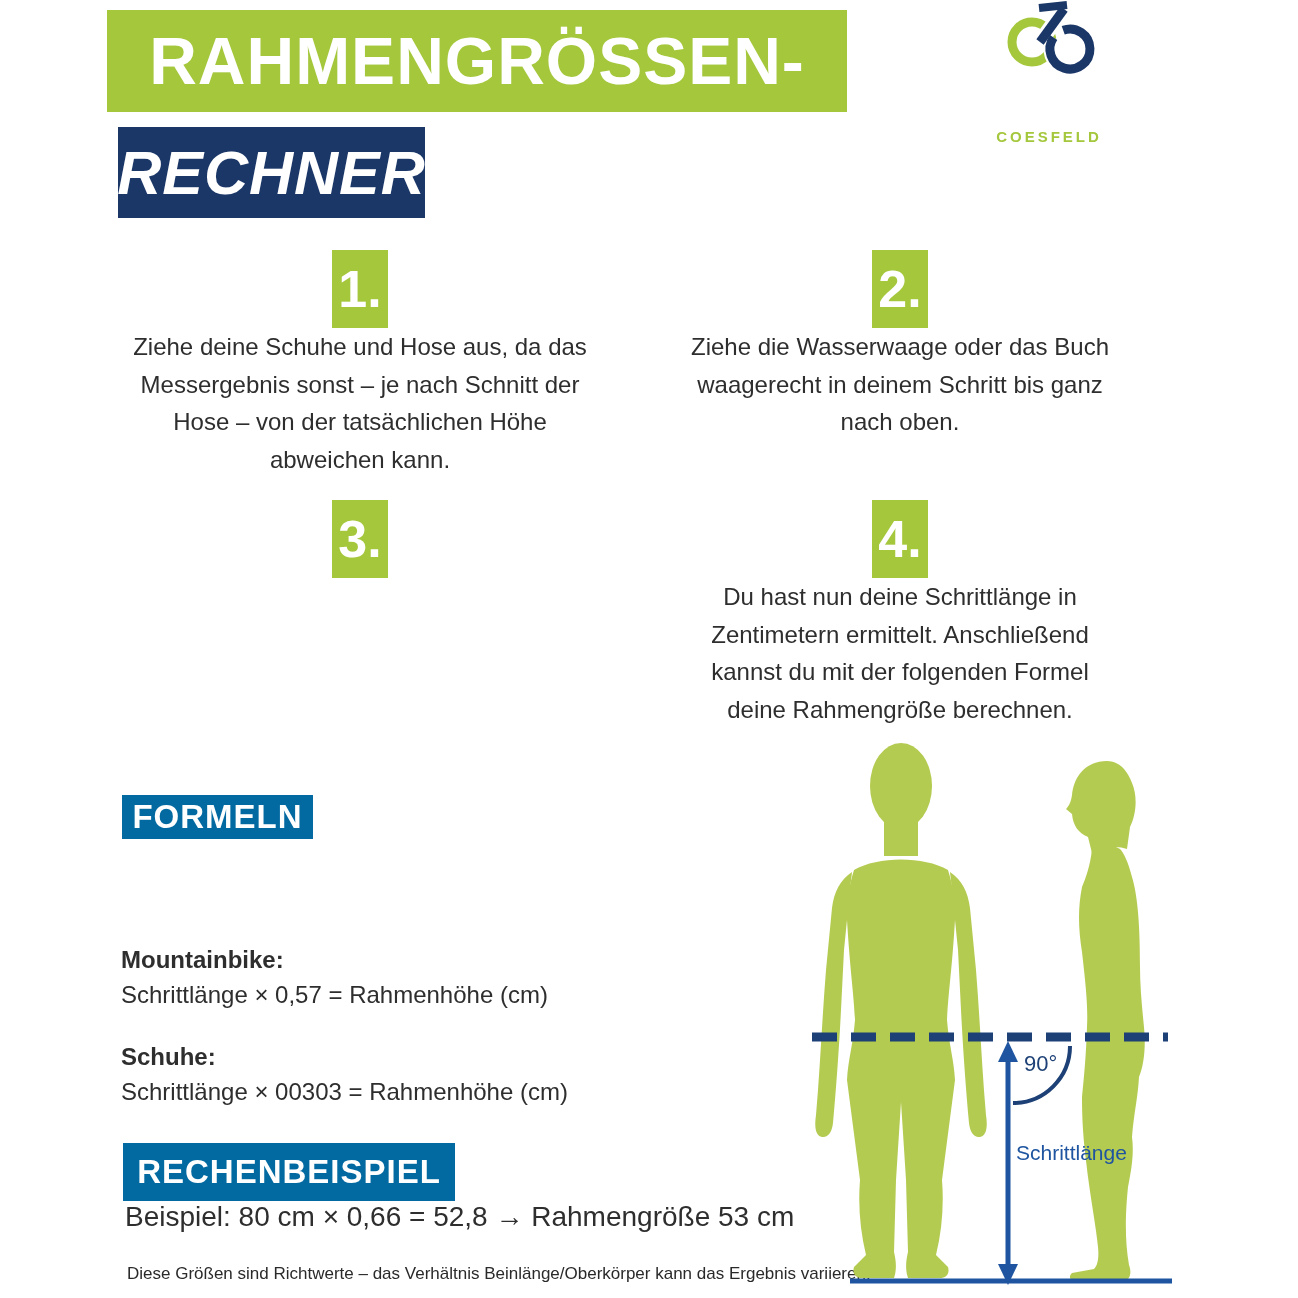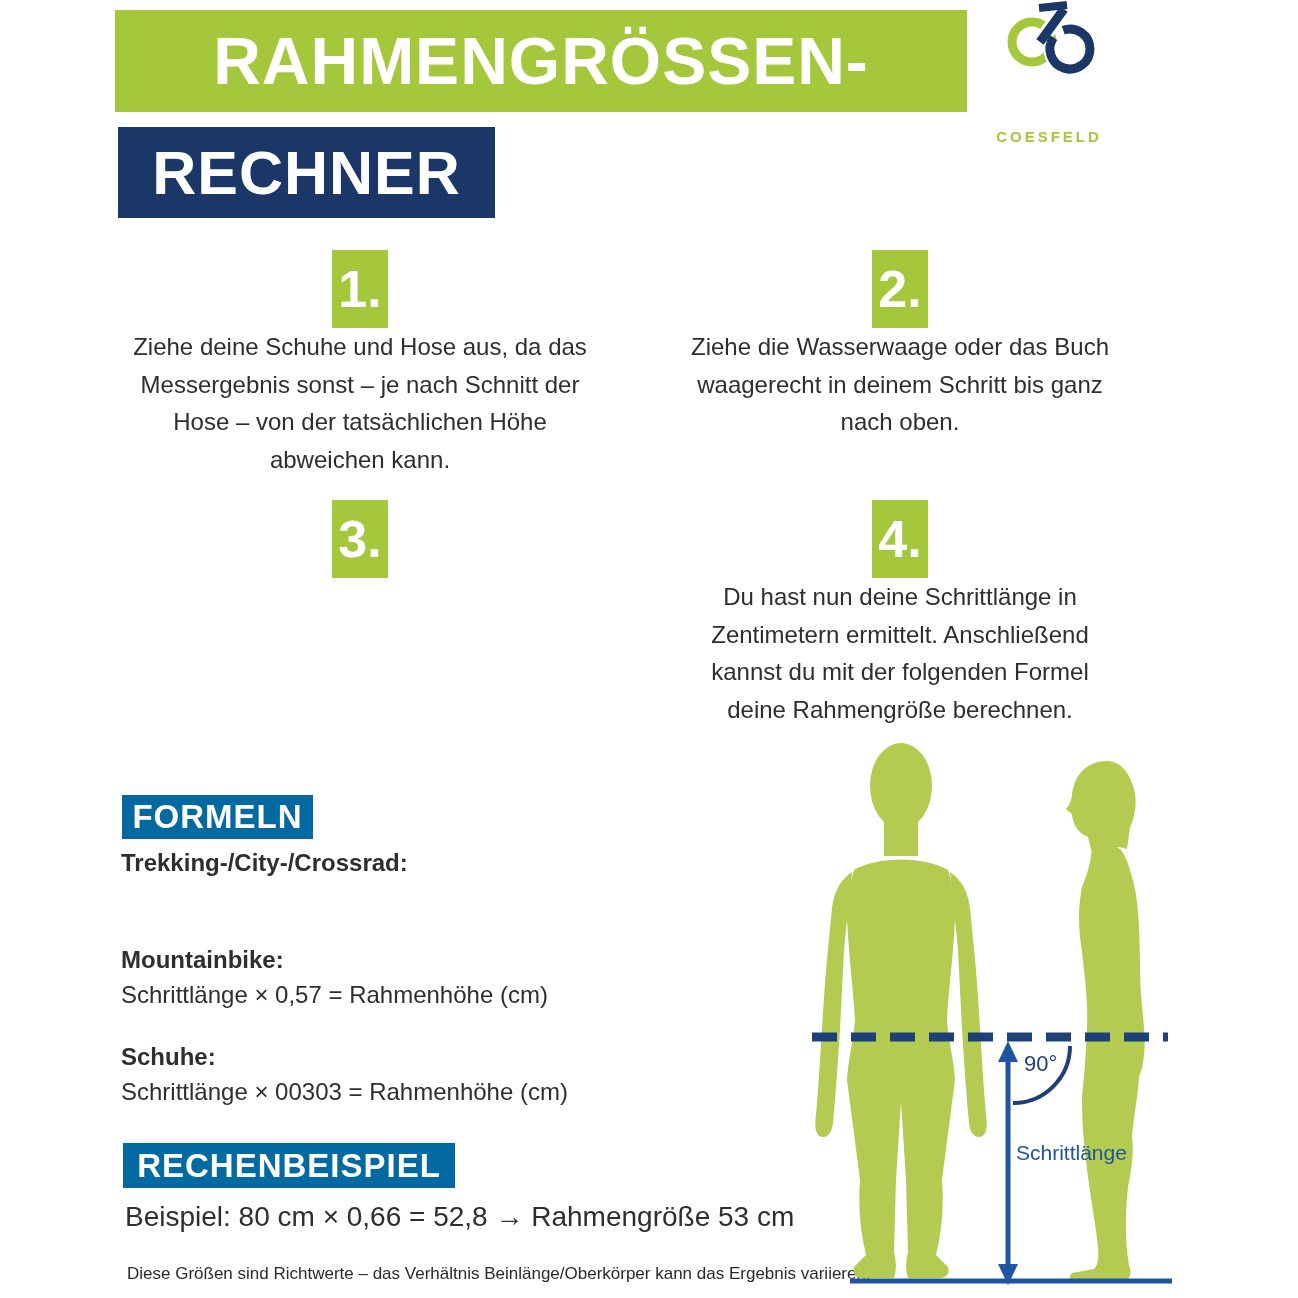--- a/index.html
+++ b/index.html
@@ -6,22 +6,22 @@
   .canvas{
     position:relative;width:1298px;height:1298px;background:#ffffff;overflow:hidden;
     font-family:"Liberation Sans",sans-serif;color:#2e2e2e;
   }
   .abs{position:absolute;}
   
   .title-box{
     display:flex;align-items:center;justify-content:center;
     color:#fff;font-weight:bold;letter-spacing:1px;white-space:nowrap;
   }
-  .title-green{left:115px;top:10px;width:852px;height:102px;background:#a4c73c;font-size:66px;}
-  .title-navy{left:118px;top:127px;width:377px;height:91px;background:#1b3768;font-size:61px;}
+  .title-green{left:107px;top:10px;width:740px;height:102px;background:#a4c73c;font-size:66px;}
+  .title-navy{left:118px;top:127px;width:307px;height:91px;background:#1b3768;font-size:61px;font-style:italic;}
   
   .logo-name{left:900px;top:82px;width:298px;text-align:center;color:#1b3768;
     font-size:40px;font-weight:bold;letter-spacing:8px;}
   .logo-city{left:900px;top:128px;width:298px;text-align:center;color:#a4c73c;
     font-size:15px;font-weight:bold;letter-spacing:3px;}
   
   .step{position:absolute;width:472px;text-align:center;}
   .badge{
     width:56px;height:78px;margin:0 auto;background:#a4c73c;color:#fff;
     display:flex;align-items:center;justify-content:center;
@@ -83,29 +83,28 @@
   <div class="step" style="left:664px;top:500px;">
     <div class="badge">4.</div>
     <div class="step-text">Du hast nun deine Schrittlänge in
 Zentimetern ermittelt. Anschließend
 kannst du mit der folgenden Formel
 deine Rahmengröße berechnen.</div>
   </div>
 
   <div class="abs section-head" style="left:122px;top:795px;width:191px;height:44px;">FORMELN</div>
 
-  <div class="abs formel-label" style="left:121px;top:849px;">Trekking-/City-/Crossrad:</div>
 
   <div class="abs formel-label" style="left:121px;top:946px;">Mountainbike:</div>
   <div class="abs formel-text" style="left:121px;top:981px;">Schrittlänge × 0,57 = Rahmenhöhe (cm)</div>
 
   <div class="abs formel-label" style="left:121px;top:1043px;">Schuhe:</div>
   <div class="abs formel-text" style="left:121px;top:1078px;">Schrittlänge × 00303 = Rahmenhöhe (cm)</div>
 
-  <div class="abs section-head" style="left:123px;top:1143px;width:332px;height:45px;">RECHENBEISPIEL</div>
+  <div class="abs section-head" style="left:123px;top:1143px;width:332px;height:58px;">RECHENBEISPIEL</div>
   <div class="abs beispiel-text" style="left:125px;top:1201px;">Beispiel: 80 cm × 0,66 = 52,8 → Rahmengröße 53 cm</div>
 
   <div class="abs footnote" style="left:127px;top:1264px;">Diese Größen sind Richtwerte – das Verhältnis Beinlänge/Oberkörper kann das Ergebnis variieren.</div>
 
   <div class="abs" style="left:808px;top:740px;width:185px;height:545px;">
     <svg width="185" height="545" viewBox="0 0 185 545">
       <g fill="#b4cb51">
         <ellipse cx="93" cy="46" rx="31" ry="43"></ellipse>
         <rect x="76" y="60" width="34" height="56"></rect>
         <path d="M46,130 C70,116 116,116 140,130

